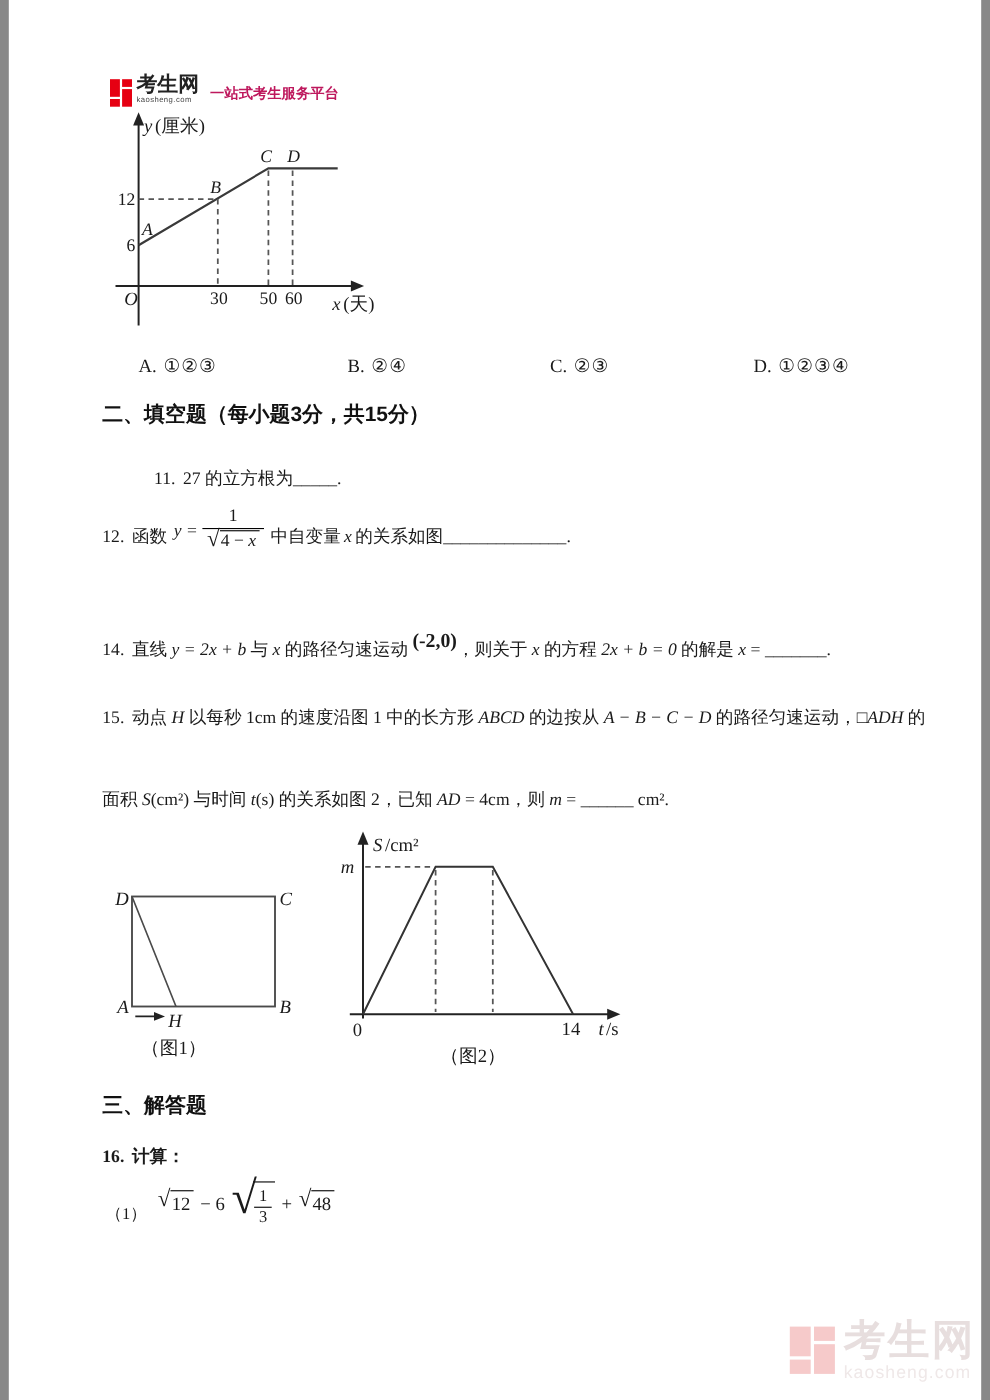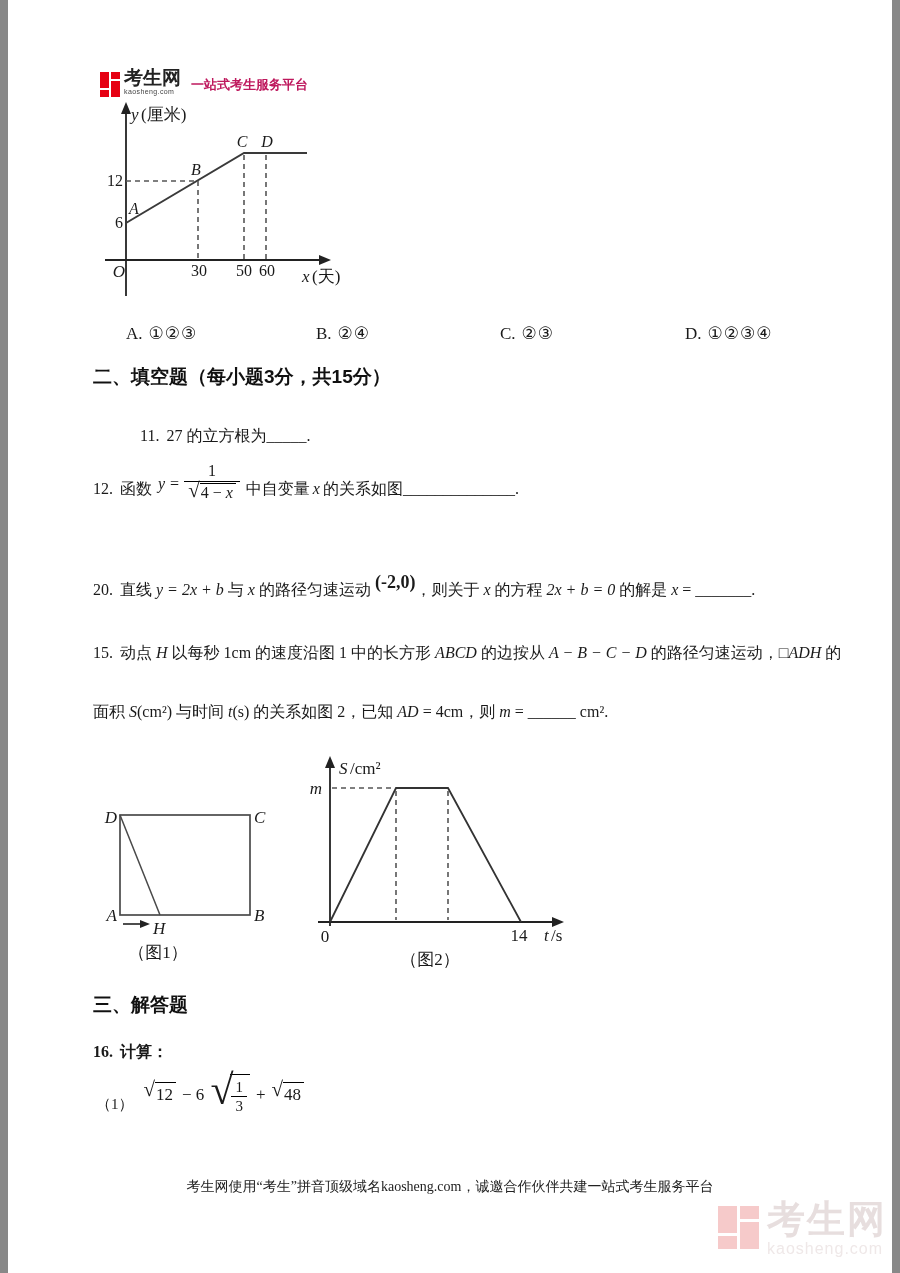--- a/index.html
+++ b/index.html
@@ -147,27 +147,27 @@
     </span>
     <span class="txt">中自变量</span>
     <span class="txt it" style="margin:0 3px;">x</span>
     <span class="txt">的关系如图</span>
     <span class="txt">______________</span>
     <span class="txt">.</span>
   </div>
 
 
   <div class="q" style="top:576px;">
-    <span class="qnum">20.</span><span><span>直线 </span><span class="it">y = 2x + b</span><span> 与 </span><span class="it">x</span><span> 的路径匀速运动 </span><span class="coord">(-2,0)</span><span>，则关于 </span><span class="it">x</span><span> 的方程 </span><span class="it">2x + b = 0</span><span> 的解是 </span><span class="it">x</span><span> = </span><span>_______</span><span>.</span></span>
+    <span class="qnum">14.</span><span><span>直线 </span><span class="it">y = 2x + b</span><span> 与 </span><span class="it">x</span><span> 的路径匀速运动 </span><span class="coord">(-2,0)</span><span>，则关于 </span><span class="it">x</span><span> 的方程 </span><span class="it">2x + b = 0</span><span> 的解是 </span><span class="it">x</span><span> = </span><span>_______</span><span>.</span></span>
   </div>
 
   <div class="q" style="top:641px;">
     <span class="qnum">15.</span><span><span>动点 </span><span class="it">H</span><span> 以每秒 </span><span>1cm</span><span> 的速度沿图 </span><span>1</span><span> 中的长方形 </span><span class="it">ABCD</span><span> 的边按从 </span><span class="it">A − B − C − D</span><span> 的路径匀速运动，</span><span>□</span><span class="it">ADH</span><span> 的</span></span>
   </div>
-  <div class="q" style="top:700px;">
+  <div class="q" style="top:716px;">
     <span><span>面积 </span><span class="it">S</span><span>(cm²)</span><span> 与时间 </span><span class="it">t</span><span>(s)</span><span> 的关系如图 </span><span>2</span><span>，已知 </span><span class="it">AD</span><span> = 4cm，则 </span><span class="it">m</span><span> = </span><span>______</span><span> cm²</span><span>.</span></span>
   </div>
 
   <svg width="185" height="170" viewBox="0 0 185 170" style="position:absolute;left:95px;top:800px;">
     <rect x="17" y="15" width="130" height="100" fill="none" stroke="#4a4a4a" stroke-width="1.7"></rect>
     <line x1="17" y1="15" x2="57" y2="115" stroke="#4a4a4a" stroke-width="1.5"></line>
     <line x1="20" y1="124" x2="40" y2="124" stroke="#222" stroke-width="1.6"></line>
     <polygon points="47,124 37,120 37,128" fill="#222"></polygon>
     <text class="svgtxt svgit svgbig" x="14" y="23" text-anchor="end">D</text>
     <text class="svgtxt svgit svgbig" x="151" y="23">C</text>
@@ -218,21 +218,20 @@
         </span>
       </span>
     </span>
     <span class="op">+</span>
     <span class="rad">
       <span class="radsym">√</span>
       <span class="radbar">48</span>
     </span>
   </div>
 
-  <div class="footer">考生网使用“考生”拼音顶级域名kaosheng.com，诚邀合作伙伴共建一站式考生服务平台</div>
 
   <div class="watermark">
     <div class="wm-icon">
       <div class="lcol">
           <div class="blk tall"></div>
           <div class="blk small"></div>
         </div>
       <div class="lcol">
           <div class="blk small"></div>
           <div class="blk tall"></div>

